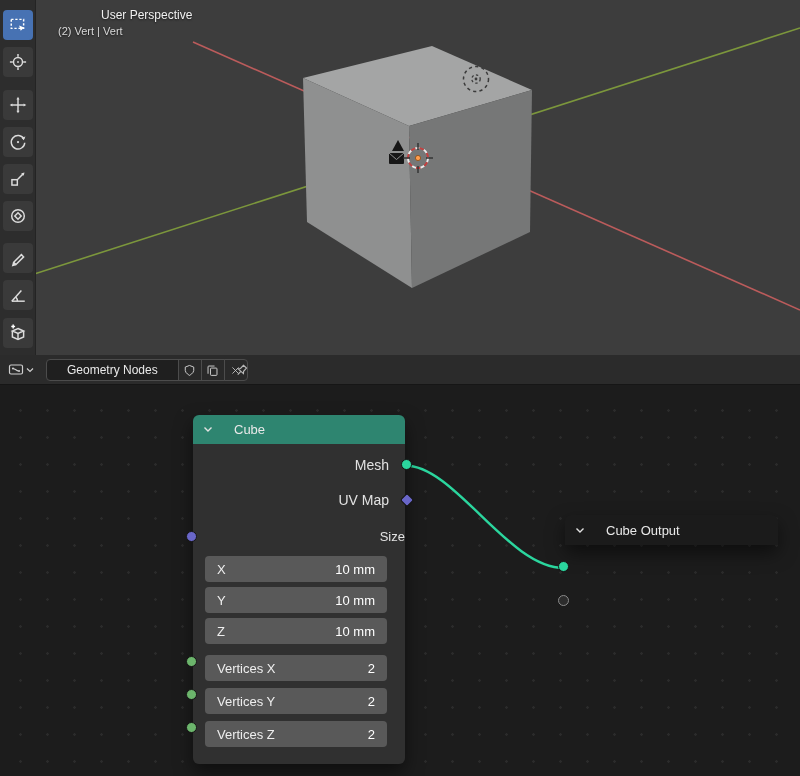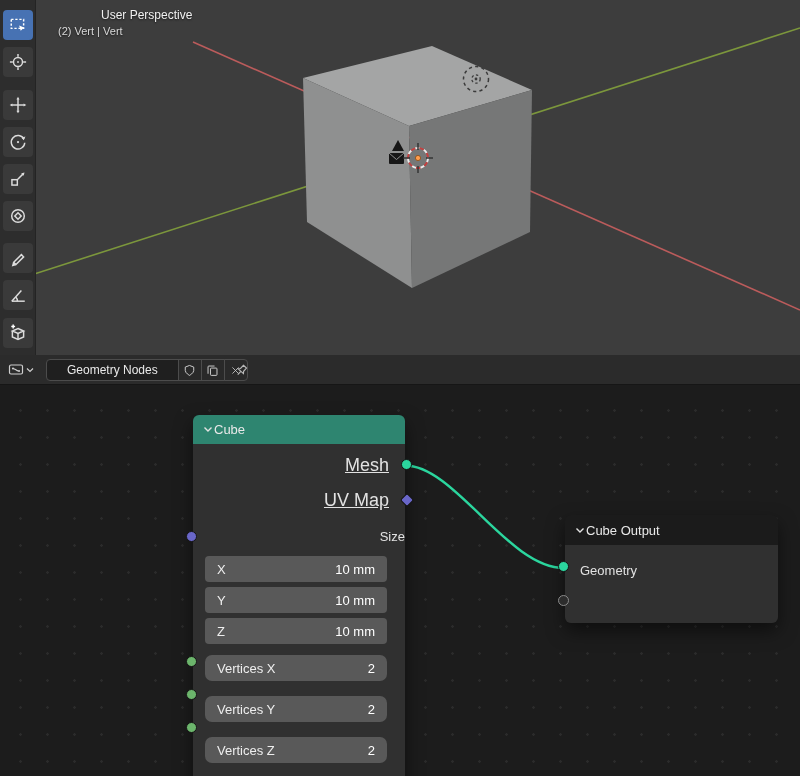--- a/index.html
+++ b/index.html
@@ -39,35 +39,35 @@
   
   .ne-canvas {
     position:absolute; left:0; top:385px; width:800px; height:391px;
     background-color:#1c1c1c;
     background-image:radial-gradient(circle, #2b2b2b 1.1px, transparent 1.5px);
     background-size:27px 27px; background-position:7px 12px;
   }
   .wire-svg { position:absolute; left:0; top:0; z-index:1; pointer-events:none; }
 
   .node { position:absolute; z-index:2; border-radius:6px; box-shadow:0 8px 18px rgba(0,0,0,.5); }
-  .node-header { height:29px; display:flex; align-items:center; gap:1px; padding:0 10px; border-radius:6px 6px 0 0; font-size:13px; color:#e9e9e9; }
+  .node-header { height:29px; display:flex; align-items:center; gap:21px; padding:0 10px; border-radius:6px 6px 0 0; font-size:13px; color:#e9e9e9; }
   .node-header svg { stroke:#e2e2e2; fill:none; stroke-width:1.4; }
   .node-body { background:#303030; border-radius:0 0 6px 6px; padding:4px 0 10px; }
 
   .node-cube { left:193px; top:30px; width:212px; }
   .node-cube .node-header { background:#2e8570; }
 
-  .row-out { height:35px; line-height:35px; text-align:right; padding-right:16px; font-size:18px; color:#e2e2e2;text-decoration:underline; }
+  .row-out { height:35px; line-height:35px; text-align:right; padding-right:16px; font-size:14px; color:#e2e2e2; }
   .row-label { height:38px; line-height:38px; text-align:right; padding-left:15px; font-size:13px; color:#e2e2e2; }
 
   .field { height:26px; margin:0 18px 5px 12px; background:#595959; border-radius:4px;
            display:flex; justify-content:space-between; align-items:center; padding:0 12px; font-size:13px; color:#f2f2f2; }
   .field .f-label { color:#eeeeee; }
   .field .f-value { color:#ffffff; }
-  .field.vtx { margin-bottom:15px;border-radius:7px; }
+  .field.vtx { margin-bottom:7px; }
   .grp-gap { height:6px; }
 
   .socket { position:absolute; width:11px; height:11px; border-radius:50%; border:1px solid #151515; z-index:3; }
   .socket.geo { background:#2bd69e; }
   .socket.vec { background:#6966c8; }
   .socket.int { background:#6cb56c; }
   .socket.diamond { width:10px; height:10px; border-radius:2px; transform:rotate(45deg); background:#6966c8; }
   .socket.virtual { background:#2c2c2c; border:1.5px solid #8a8a8a; }
   .sk-left { left:-7px; }
   .sk-right { right:-7px; }
@@ -291,19 +291,16 @@
     <div class="socket int sk-left" style="top:307px"></div>
   </div>
 
   <div class="node node-go">
     <div class="node-header">
       <svg width="10" height="7" viewBox="0 0 10 7">
         <polyline points="1.5,1.5 5,5 8.5,1.5"></polyline>
       </svg>
       <span>Cube Output</span>
     </div>
-    <div class="node-body">
-      <div class="row-in">Geometry</div>
-    </div>
     <div class="socket geo sk-left" style="top:46px"></div>
     <div class="socket virtual sk-left" style="top:80px"></div>
   </div>
 </div>
 
 </body></html>

